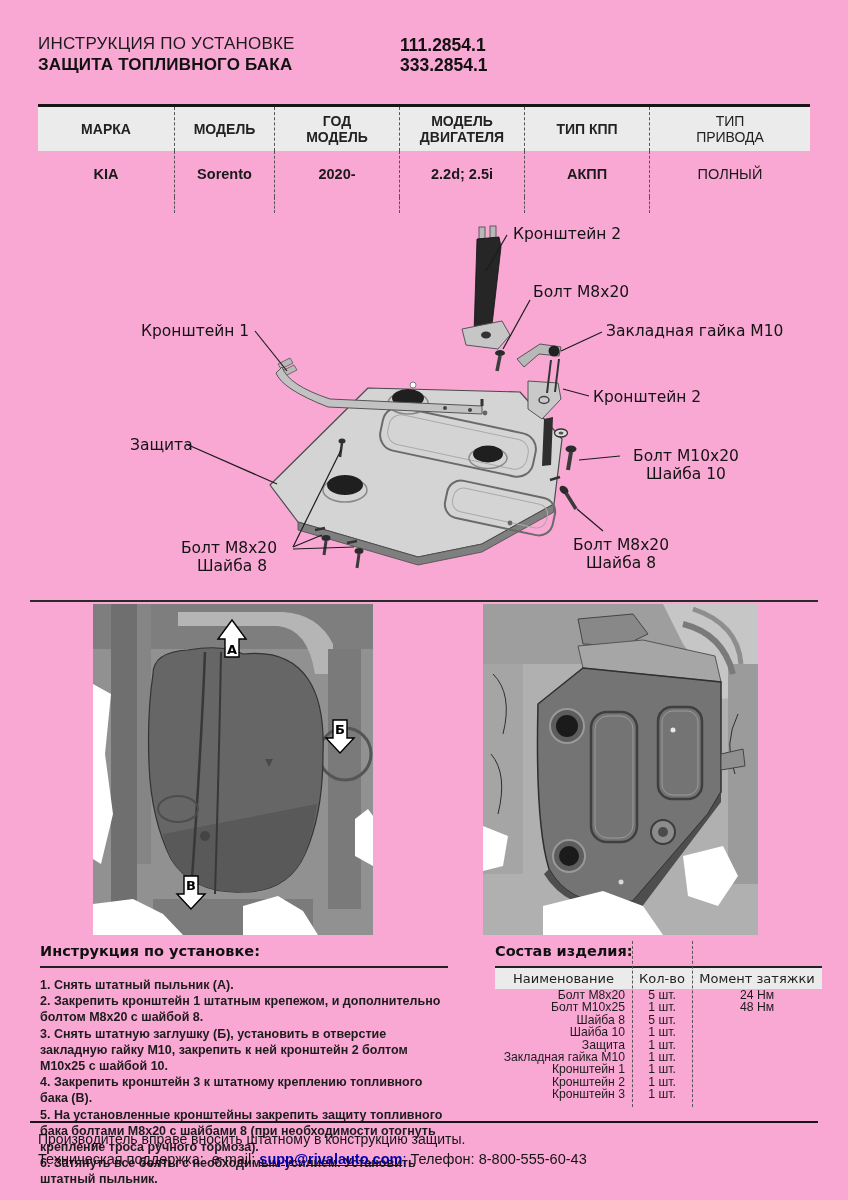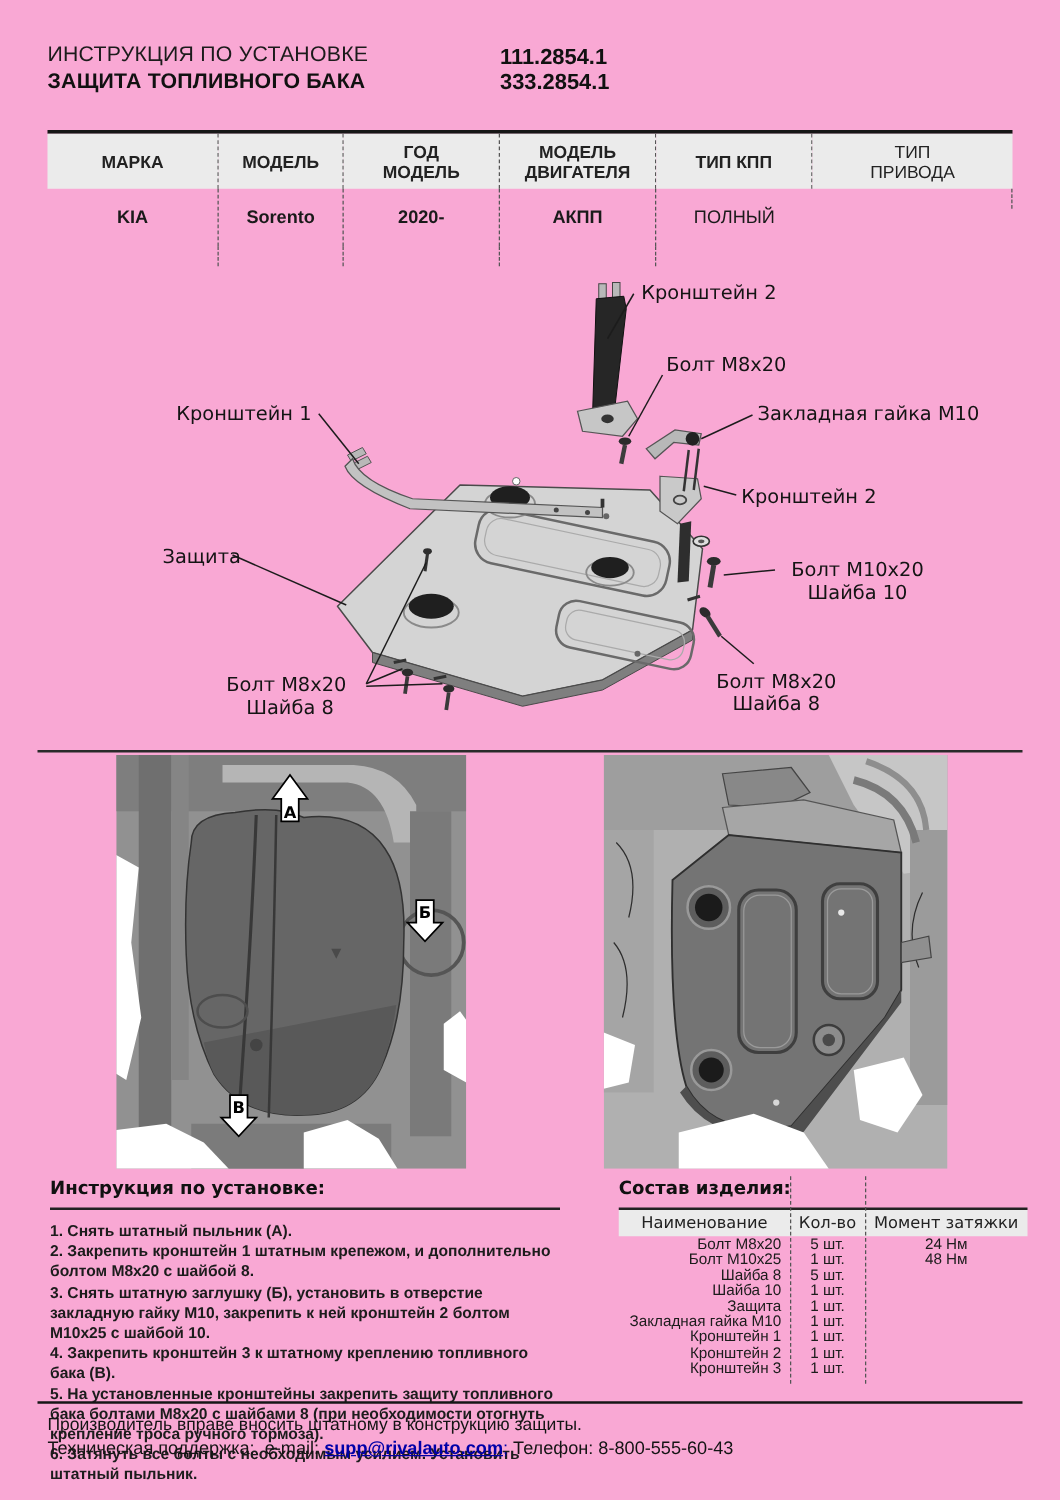--- a/index.html
+++ b/index.html
@@ -80,20 +80,21 @@
     <div class="hc sep">ГОД
 МОДЕЛЬ</div>
     <div class="hc sep">МОДЕЛЬ
 ДВИГАТЕЛЯ</div>
     <div class="hc sep">ТИП КПП</div>
     <div class="hc">ТИП
 ПРИВОДА</div>
     <div class="dc sep">KIA</div>
     <div class="dc sep">Sorento</div>
     <div class="dc sep">2020-</div>
+    <div class="dc sep">2.2d; 2.5i</div>
     <div class="dc sep">АКПП</div>
     <div class="dc">ПОЛНЫЙ</div>
     <div class="tc sep"></div>
       <div class="tc sep"></div>
     <div class="tc sep"></div>
       <div class="tc sep"></div>
     <div class="tc sep"></div>
       <div class="tc"></div>
   </div>
 

